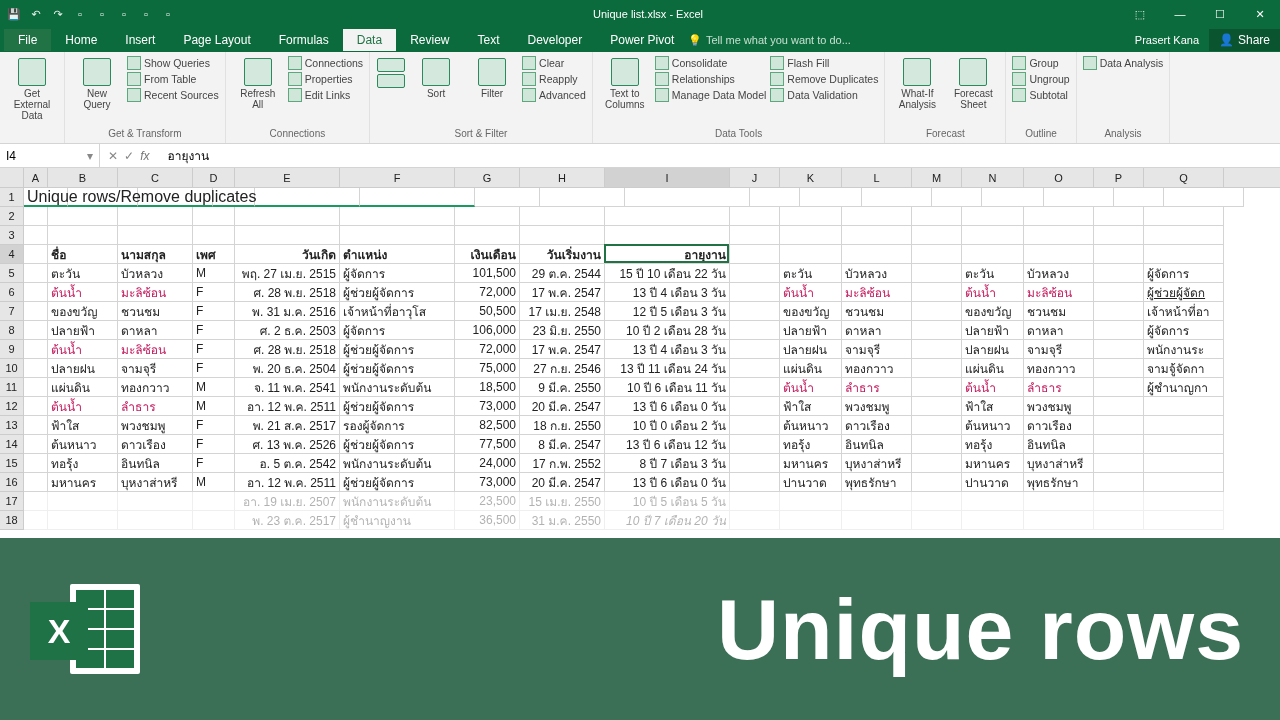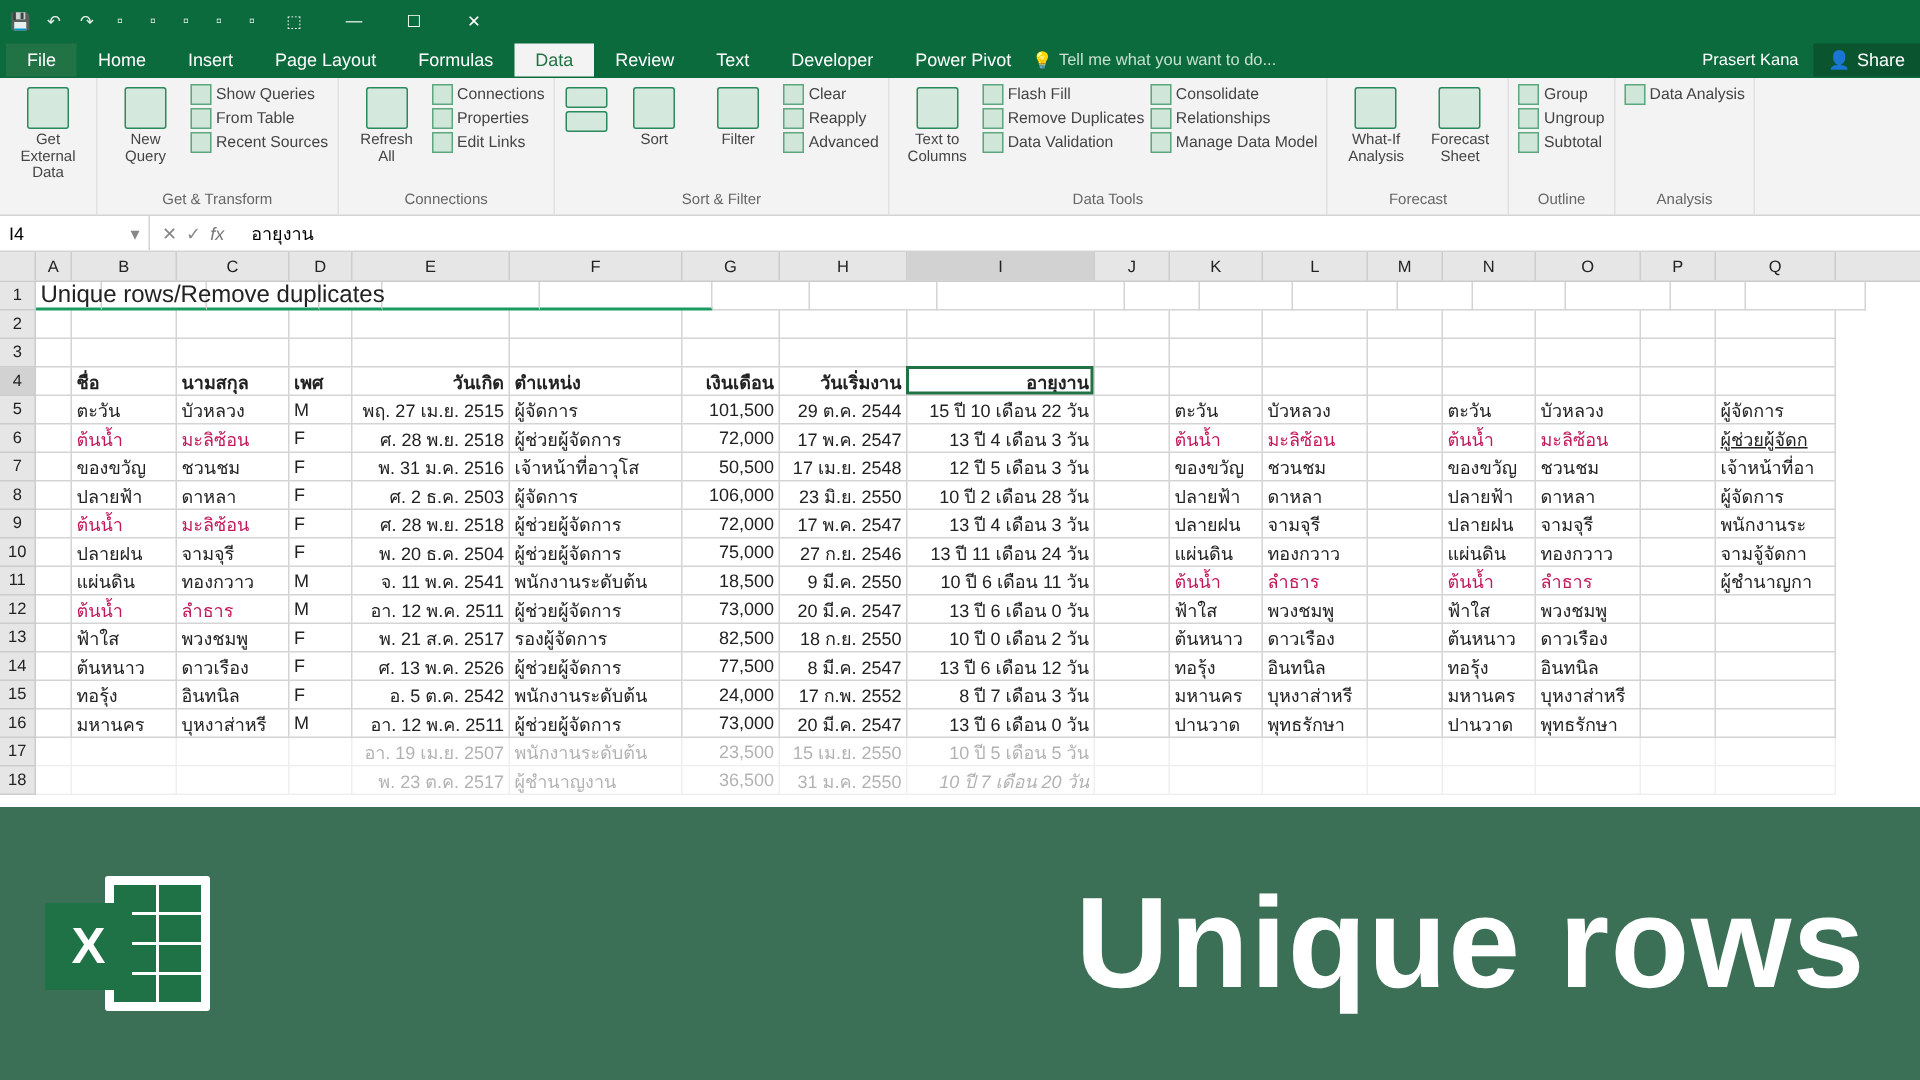--- a/index.html
+++ b/index.html
@@ -82,20 +82,21 @@
   <div class="qat">
     <div class="qat-icon">💾</div>
     <div class="qat-icon">↶</div>
     <div class="qat-icon">↷</div>
     <div class="qat-icon">▫</div>
     <div class="qat-icon">▫</div>
     <div class="qat-icon">▫</div>
     <div class="qat-icon">▫</div>
     <div class="qat-icon">▫</div>
   </div>
+  <div class="title">Unique list.xlsx - Excel</div>
   <div class="winctl">
     <div>⬚</div>
     <div>—</div>
     <div>☐</div>
     <div>✕</div>
   </div>
 </div>
 
 <div class="ribbontabs">
   <div class="tab file">File</div>
@@ -207,43 +208,43 @@
   <div class="group">
     <div class="group-content">
       <div class="bigbtn">
           <div class="ico"></div>
           <div class="lbl">Text to
 Columns</div>
         </div>
       <div class="minilist">
         <div>
             <span class="mini-ico"></span>
+            <span>Consolidate</span>
+          </div>
+        <div>
+            <span class="mini-ico"></span>
+            <span>Relationships</span>
+          </div>
+        <div>
+            <span class="mini-ico"></span>
+            <span>Manage Data Model</span>
+          </div>
+      </div>
+      <div class="minilist">
+        <div>
+            <span class="mini-ico"></span>
             <span>Flash Fill</span>
           </div>
         <div>
             <span class="mini-ico"></span>
             <span>Remove Duplicates</span>
           </div>
         <div>
             <span class="mini-ico"></span>
             <span>Data Validation</span>
-          </div>
-      </div>
-      <div class="minilist">
-        <div>
-            <span class="mini-ico"></span>
-            <span>Consolidate</span>
-          </div>
-        <div>
-            <span class="mini-ico"></span>
-            <span>Relationships</span>
-          </div>
-        <div>
-            <span class="mini-ico"></span>
-            <span>Manage Data Model</span>
           </div>
       </div>
     </div>
     <div class="group-label">Data Tools</div>
   </div>
   <div class="group">
     <div class="group-content">
       <div class="bigbtn">
           <div class="ico"></div>
           <div class="lbl">What-If

